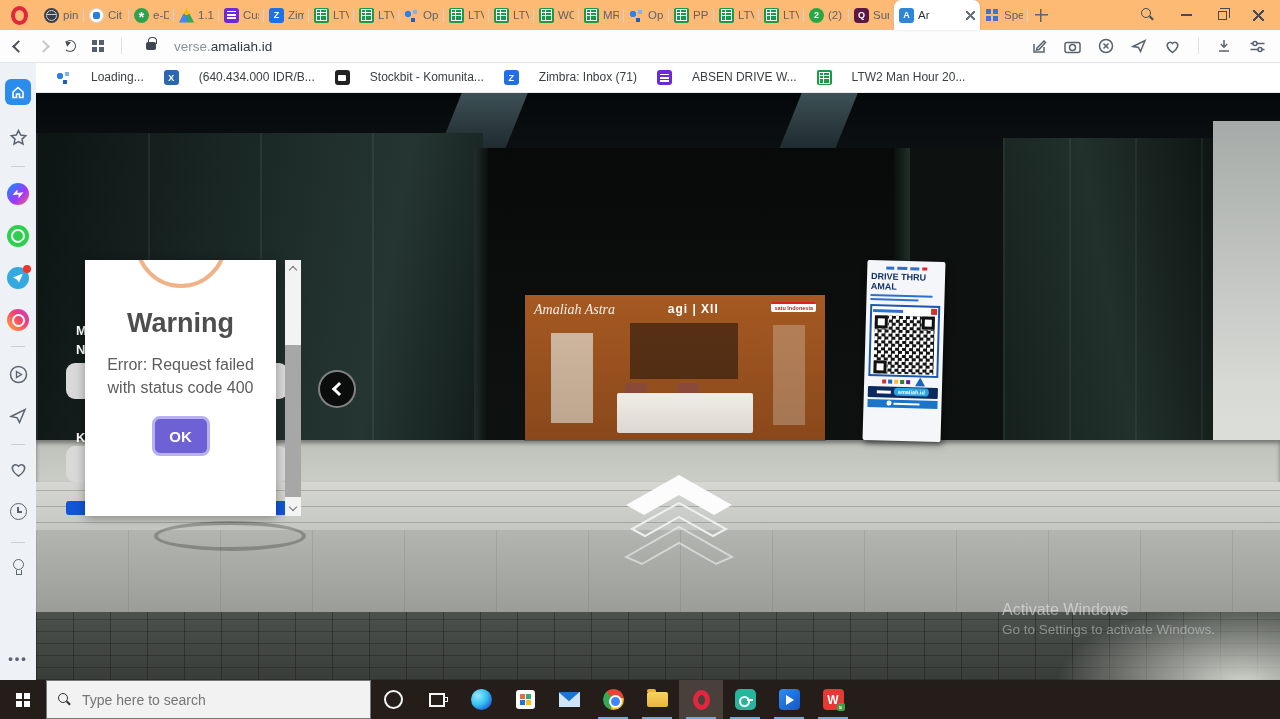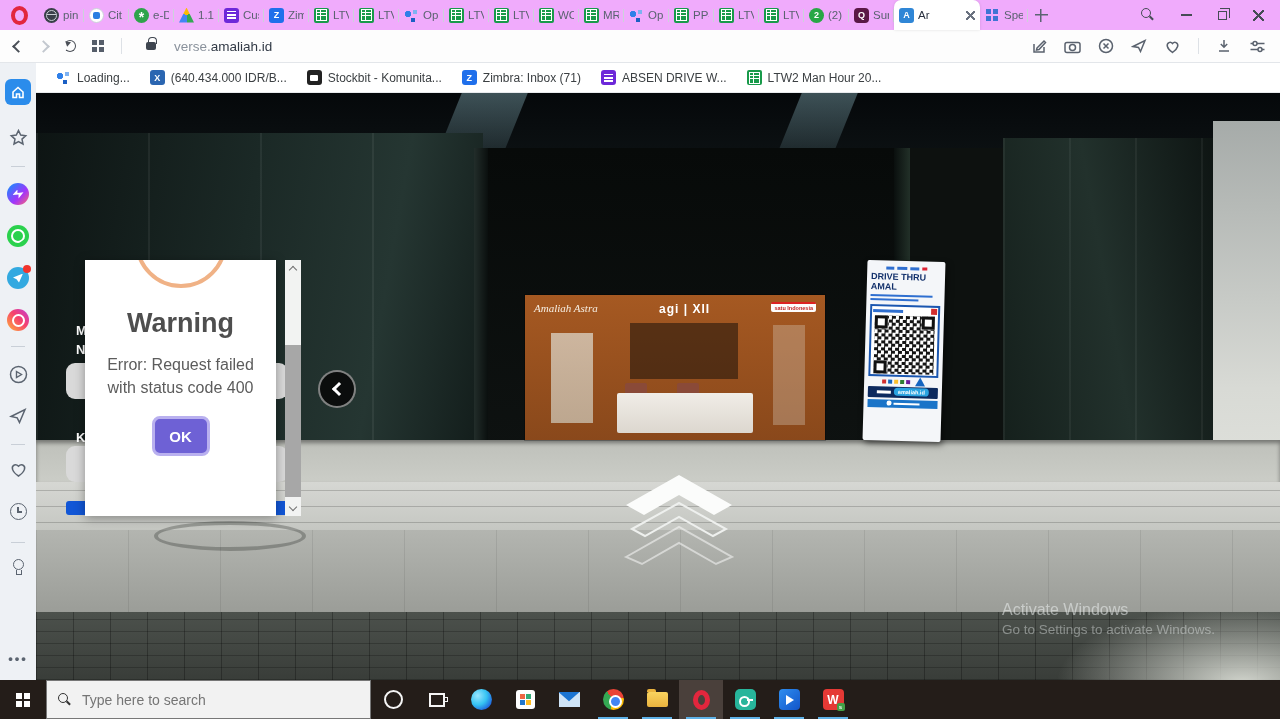--- a/index.html
+++ b/index.html
@@ -1,21 +1,21 @@
 <!DOCTYPE html>
 <html><head>
 <meta charset="utf-8">
 <style>
   *{margin:0;padding:0;box-sizing:border-box}
   html,body{width:1280px;height:719px;overflow:hidden}
   body{font-family:"Liberation Sans",sans-serif;background:#000}
   .screen{position:relative;width:1280px;height:719px;display:flex;flex-direction:column}
 
   
-  .tabbar{height:30px;background:#f0abfc;display:flex;align-items:center;flex:none}
+  .tabbar{height:30px;background:#fdba74;display:flex;align-items:center;flex:none}
   .opera-logo{width:17px;height:19px;border:4px solid #e2263d;border-radius:50%;margin:0 11px;flex:none}
   .tabs{display:flex;height:30px;align-items:flex-end;min-width:0}
   .tab{width:45px;height:30px;display:flex;align-items:center;gap:4px;padding:0 5px;position:relative;overflow:hidden;flex:none;cursor:default}
   .tab::after{content:"";position:absolute;right:0;top:9px;height:13px;width:1px;background:#ccd2da}
   .tab.active{width:86px;background:#fff;border-radius:7px 7px 0 0;box-shadow:0 0 3px rgba(0,0,0,.12)}
   .tab.active::after{display:none}
   .tab:nth-last-child(1){width:48px}
   .tab-label{font-size:11.5px;color:#5a6270;white-space:nowrap;overflow:hidden;flex:1}
   .tab.active .tab-label{color:#2b3240}
   .tab-close{display:none;width:9px;height:9px;flex:none;
@@ -84,21 +84,21 @@
   .url{font-size:13.5px;margin-left:2px}
   .url .muted{color:#8a929c}.url .main{color:#323a46}
   .addr-right{margin-left:auto;display:flex;align-items:center;gap:17px;color:#5a626e}
   .addr-right svg{display:block}
 
   
   .main-row{display:flex;flex:1;min-height:0}
   .o-sidebar{width:36px;background:#eef1f5;position:relative;flex:none}
   .right-col{display:flex;flex-direction:column;flex:1;min-width:0}
   .bookmarks{height:30px;background:#fff;border-bottom:1px solid #e8eaed;display:flex;align-items:center;gap:20px;padding-left:20px;flex:none}
-  .bm{display:flex;align-items:center;gap:6px}
+  .bm{display:flex;gap:20px}
   .bm-label{font-size:12px;color:#3c4043;white-space:nowrap}
 
   
   .sb-i{position:absolute;left:0;width:36px;display:flex;justify-content:center;align-items:center}
   .sb-div{position:absolute;left:11px;width:14px;height:1px;background:#c9cfd7}
   .home-btn{width:26px;height:26px;background:#2b8ceb;border-radius:6px;display:flex;align-items:center;justify-content:center}
   .grad-circle{width:22px;height:22px;border-radius:50%;display:flex;align-items:center;justify-content:center;position:relative}
   .msgr{background:linear-gradient(135deg,#0695ff,#a334fa 60%,#ff6968)}
   .msgr::after{content:"";width:11px;height:9px;background:#fff;clip-path:polygon(0 60%,45% 0,45% 40%,100% 30%,55% 100%,55% 55%)}
   .wapp{background:#2bd14d}
@@ -138,21 +138,21 @@
     linear-gradient(#b3b5b0,#9b9d98)}
   .f4{left:0;right:0;top:519px;bottom:0;background:
     radial-gradient(ellipse 300px 130px at 97% 105%,rgba(226,229,221,.9),transparent 62%),
     repeating-linear-gradient(90deg,rgba(0,0,0,.28) 0 1px,transparent 1px 37px),
     repeating-linear-gradient(0deg,rgba(0,0,0,.22) 0 1px,transparent 1px 12px),
     linear-gradient(180deg,#4c514c,#393d39)}
   .manhole{left:118px;top:428px;width:152px;height:30px;border:4px solid rgba(25,28,25,.28);border-radius:50%}
 
   .stage{left:489px;top:202px;width:300px;height:145px;background:linear-gradient(180deg,rgba(174,93,35,.95),rgba(148,77,28,.92));box-shadow:0 0 0 1px rgba(0,0,0,.25);z-index:2}
   .stage-logos{display:flex;justify-content:space-between;align-items:flex-start;padding:7px 9px 0}
-  .slogo-left{color:#f6eee2;font-family:"Liberation Serif",serif;font-style:italic;font-size:11px}
+  .slogo-left{color:#f6eee2;font-family:"Liberation Serif",serif;font-style:italic;font-size:14px}
   .slogo-center{color:#fff;font-weight:bold;font-size:12px;letter-spacing:1px}
   .slogo-right{background:#fdfdfd;border-radius:2px;padding:1px 3px;color:#c02424;font-weight:bold;font-size:5.5px;border-top:2px solid #d22}
   .stage-screen{left:105px;top:28px;width:108px;height:56px;background:rgba(28,19,11,.55)}
   .stage-stand{left:26px;top:38px;width:42px;height:90px;background:linear-gradient(#d9cebe,#c9beac);opacity:.8}
   .stage-rpanel{left:248px;top:30px;width:32px;height:100px;background:rgba(214,204,188,.35)}
   .chair{top:88px;width:22px;height:13px;background:#8a4a38;border-radius:2px 2px 0 0}
   .stage-table{left:92px;top:98px;width:136px;height:40px;background:linear-gradient(#f0ede7,#dcd7cf);border-radius:2px}
 
   .page-logo{left:64px;top:28px;display:flex;align-items:center;gap:6px;z-index:4}
   .page-logo .word{color:#fff;font-size:23px;font-weight:800;letter-spacing:.5px;text-shadow:0 1px 3px rgba(0,0,0,.5)}

